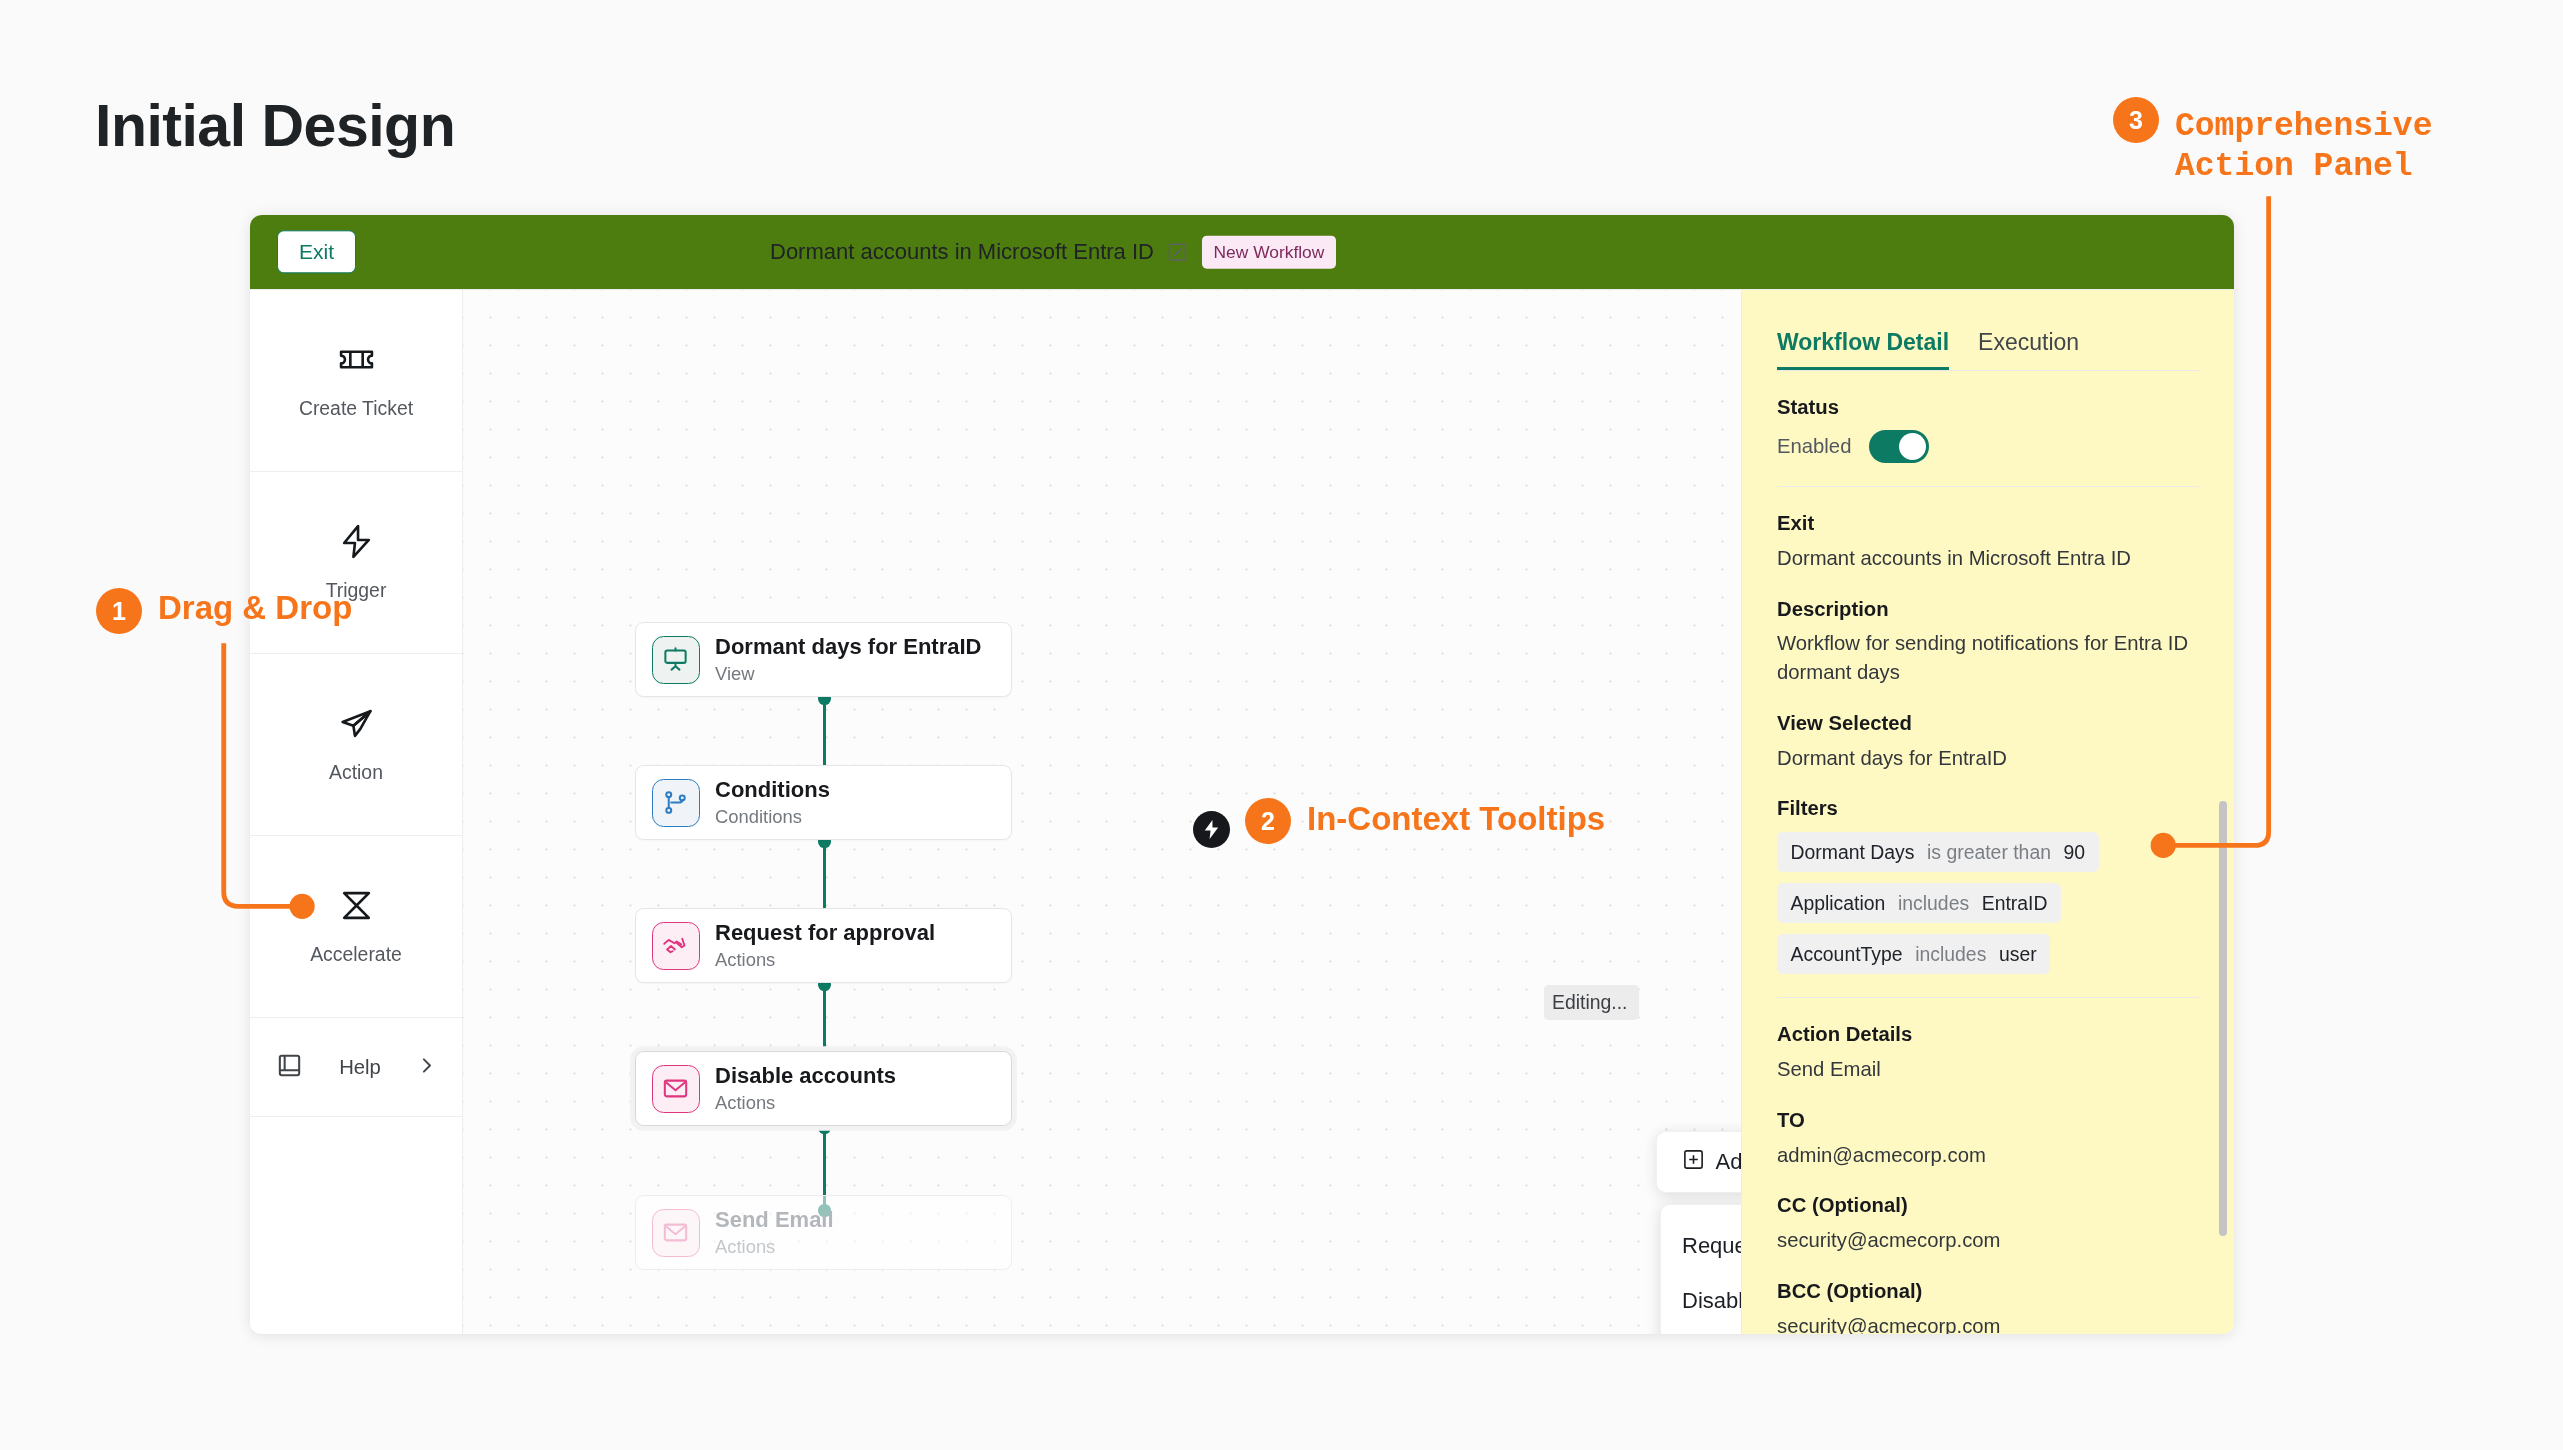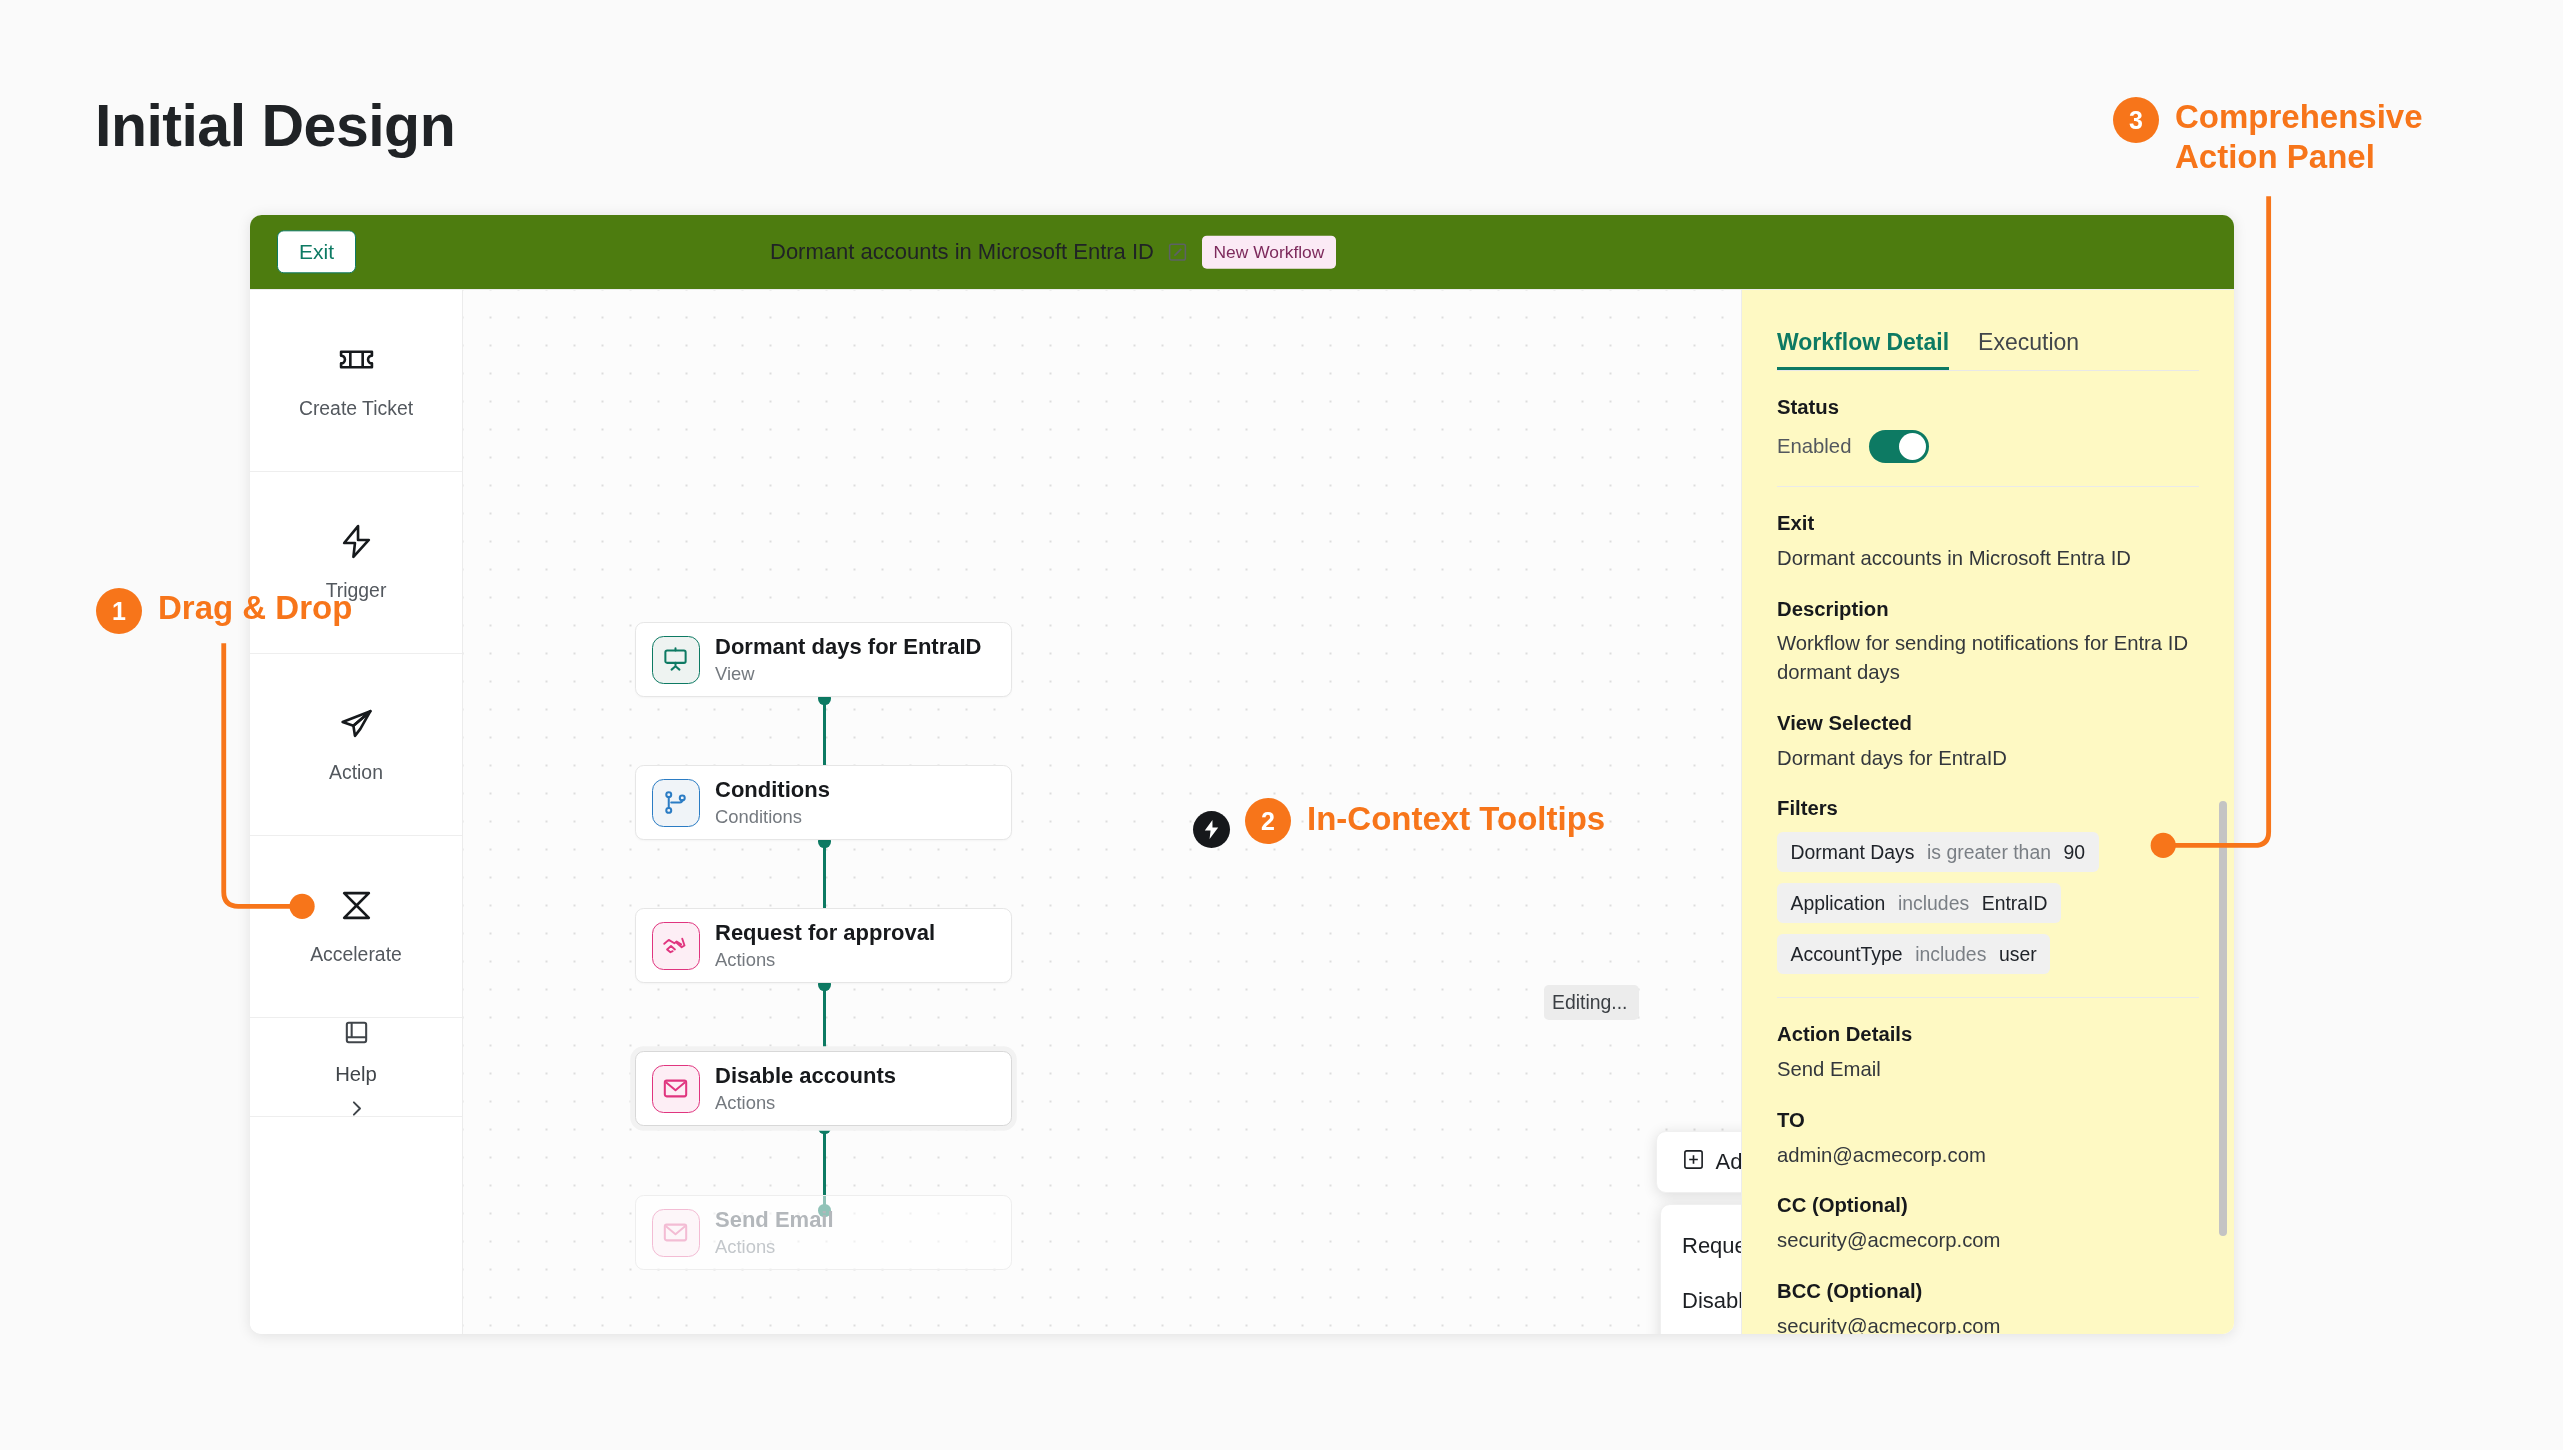--- a/index.html
+++ b/index.html
@@ -59,21 +59,21 @@
   }
   .rail-item {
     height: 182px; border-bottom: 1px solid #eeeeee;
     display: flex; flex-direction: column; align-items: center; justify-content: center;
     gap: 15.5px; cursor: grab;
   }
   .rail-item .ico { color: #16191c; }
   .rail-label { font-size: 19.4px; color: #53585e; }
   .rail-row {
     height: 99px; border-bottom: 1px solid #eeeeee;
-    display: flex; align-items: center; padding: 0 25px; gap: 12px; cursor: pointer; flex-direction: column;
+    display: flex; align-items: center; padding: 0 25px; gap: 12px; cursor: pointer;
   }
   .rail-row .ico { color: #40454a; flex: 0 0 auto; }
   .rail-row .rl-label { flex: 1; text-align: center; font-size: 20.3px; color: #40454a; }
   .rail-row .chev { color: #40454a; flex: 0 0 auto; }
   .rail-filler { flex: 1; }
 
   
   .canvas {
     flex: 1; position: relative; min-width: 0;
     background-color: #fcfcfc;
@@ -457,17 +457,17 @@
 
   <div class="bolt-badge" style="left:1193px; top:811px;">
     <svg width="23" height="23" viewBox="0 0 24 24" fill="#ffffff">
         <path d="M13 2 5 13h6l-1 9 9-12h-6z"></path>
       </svg>
   </div>
   <div class="ann-badge" style="left:1245px; top:798px;">2</div>
   <div class="ann-text" style="left:1307px; top:799px;">In-Context Tooltips</div>
 
   <div class="ann-badge" style="left:2113px; top:97px;">3</div>
-  <div class="ann-text" style="left:2175px; top:97px;">Comprehensive
+  <div class="ann-text" style="left:2175px; top:107px;font-family:Liberation Mono, monospace;">Comprehensive
 Action Panel</div>
 
 </div>
 
 
 </body></html>

